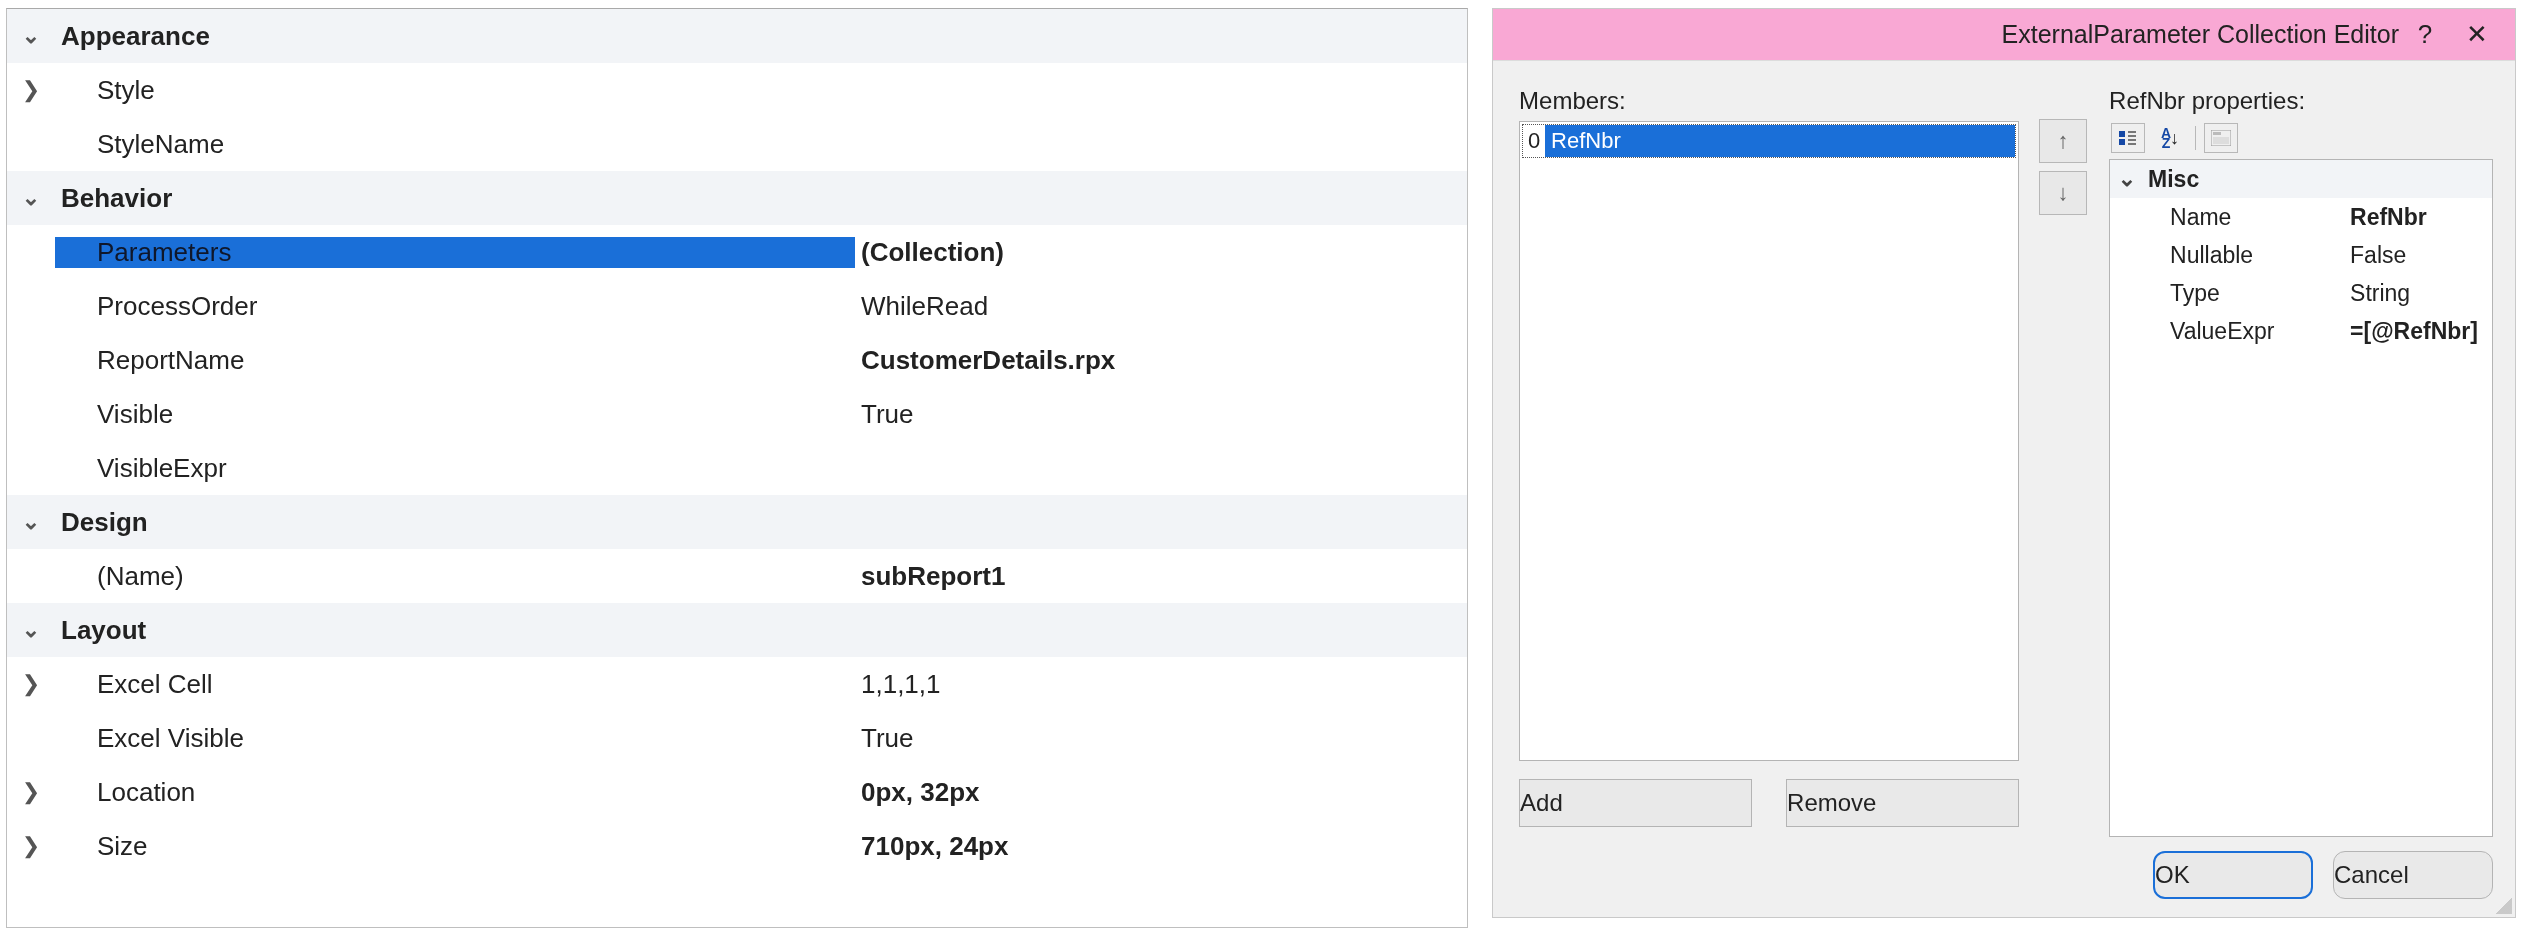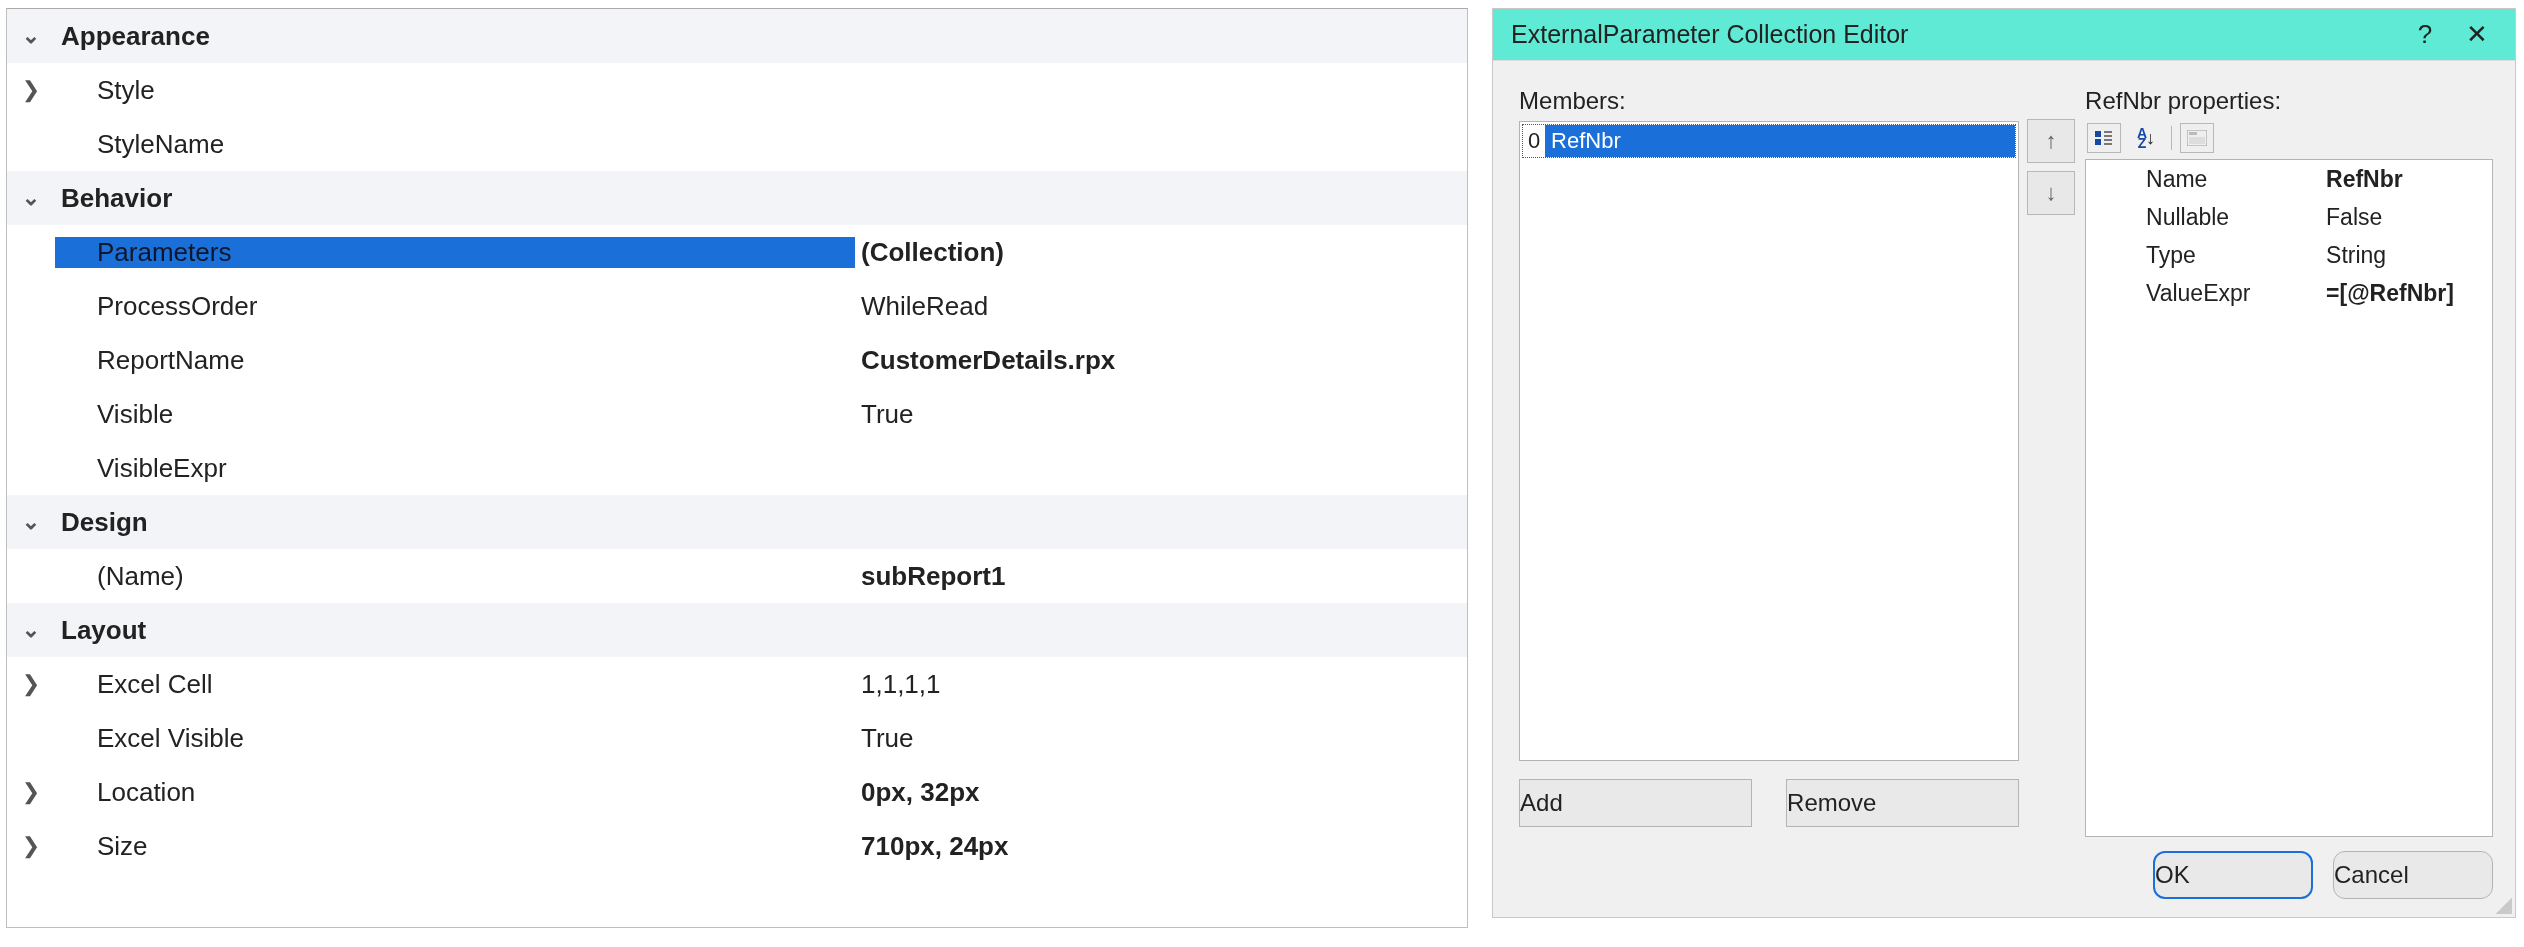--- a/index.html
+++ b/index.html
@@ -69,35 +69,36 @@
     background: #f0f0f0;
     position: relative;
     display: flex;
     flex-direction: column;
   }
   .dlg-titlebar {
     height: 52px;
     display: flex;
     align-items: center;
     padding: 0 12px 0 18px;
-    background: #5eead4;
+    background: #f9a8d4;
     border-bottom: 1px solid #dcdcdc;
     font-size: 25px;
+    text-align: right;
   }
   .dlg-title { flex:1; }
   .dlg-tb-btn {
     width: 52px; height: 40px;
     display:flex; align-items:center; justify-content:center;
     font-size: 26px;
     color:#222;
   }
   .dlg-body {
     flex:1;
     display:flex;
-    gap: 8px;
+    gap: 20px;
     padding: 26px 22px 10px 26px;
   }
   .dlg-col-left { width: 500px; display:flex; flex-direction:column; }
   .dlg-col-mid  { width: 50px; padding-top: 32px; }
   .dlg-col-right{ flex:1; display:flex; flex-direction:column; }
 
   .lbl { font-size: 24px; margin-bottom: 6px; color:#222; }
 
   .members-list {
     flex:1;
@@ -375,20 +376,27 @@
               <svg width="20" height="16">
                   <rect x="0" y="0" width="20" height="16" fill="none" stroke="#999"></rect>
                   <rect x="2" y="2" width="8" height="3" fill="#bbb"></rect>
                   <rect x="2" y="7" width="16" height="7" fill="#ddd"></rect>
                 </svg>
             </span>
           </div>
         </div>
 
         <div class="pg2">
+          <div class="pg2-row pg2-cat">
+            <div class="pg2-gut">
+                <span class="chev down"></span>
+              </div>
+            <div class="pg2-key">Misc</div>
+            <div class="pg2-val"></div>
+          </div>
           <div class="pg2-row">
             <div class="pg2-gut"></div>
             <div class="pg2-key" style="padding-left:26px">Name</div>
             <div class="pg2-val pg2-bold">RefNbr</div>
           </div>
           <div class="pg2-row">
             <div class="pg2-gut"></div>
             <div class="pg2-key" style="padding-left:26px">Nullable</div>
             <div class="pg2-val">False</div>
           </div>

